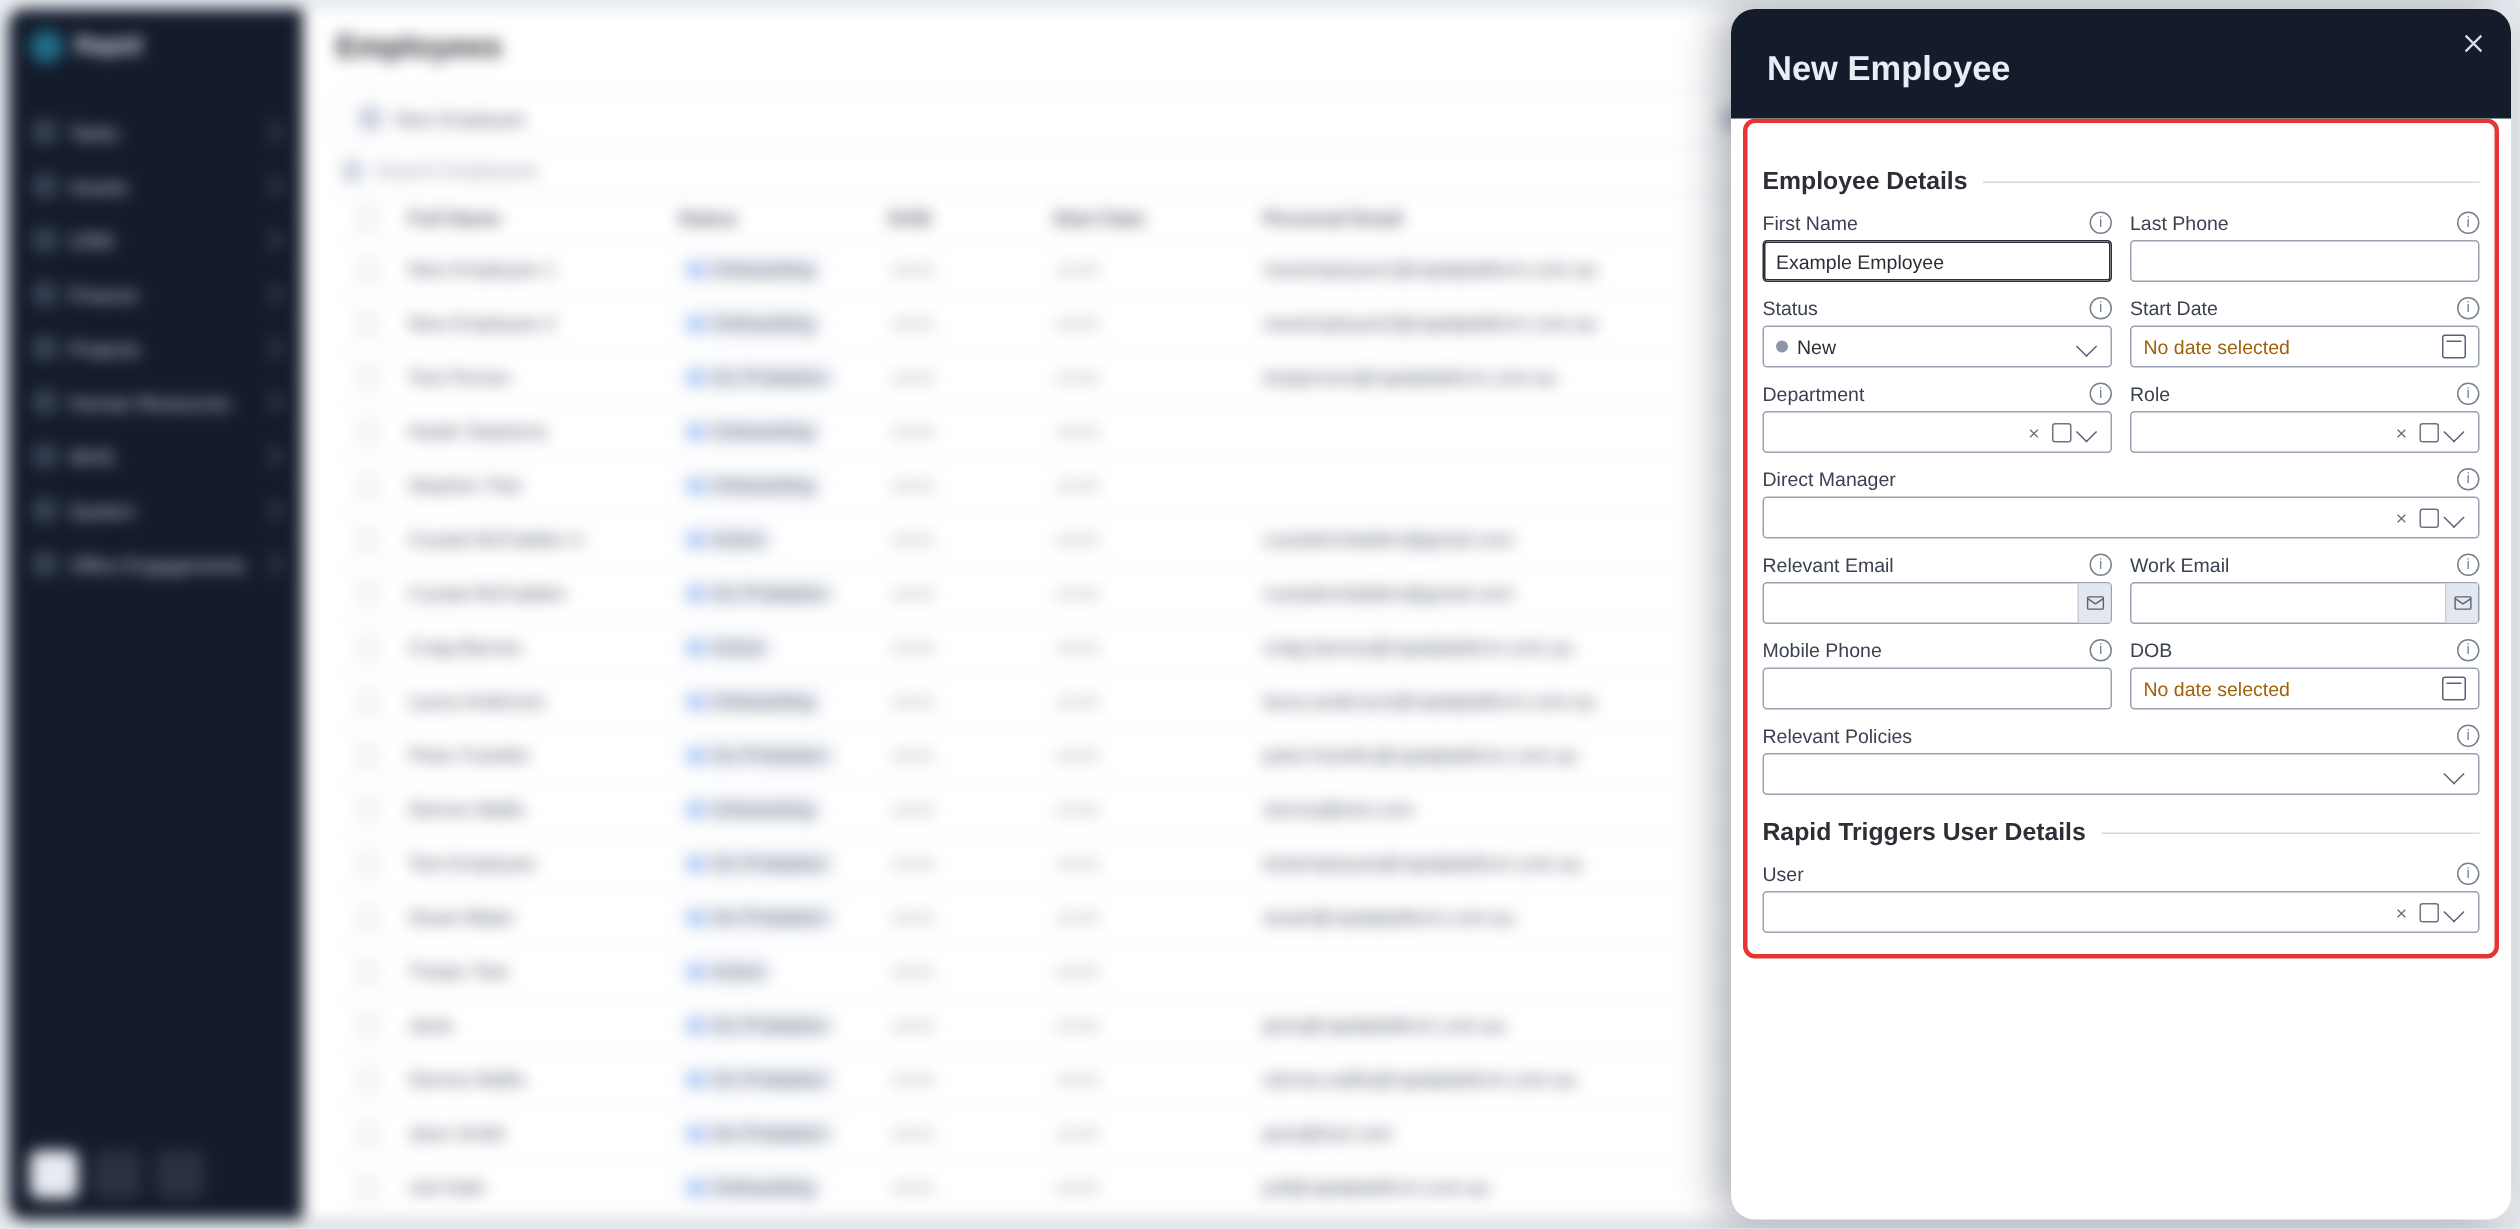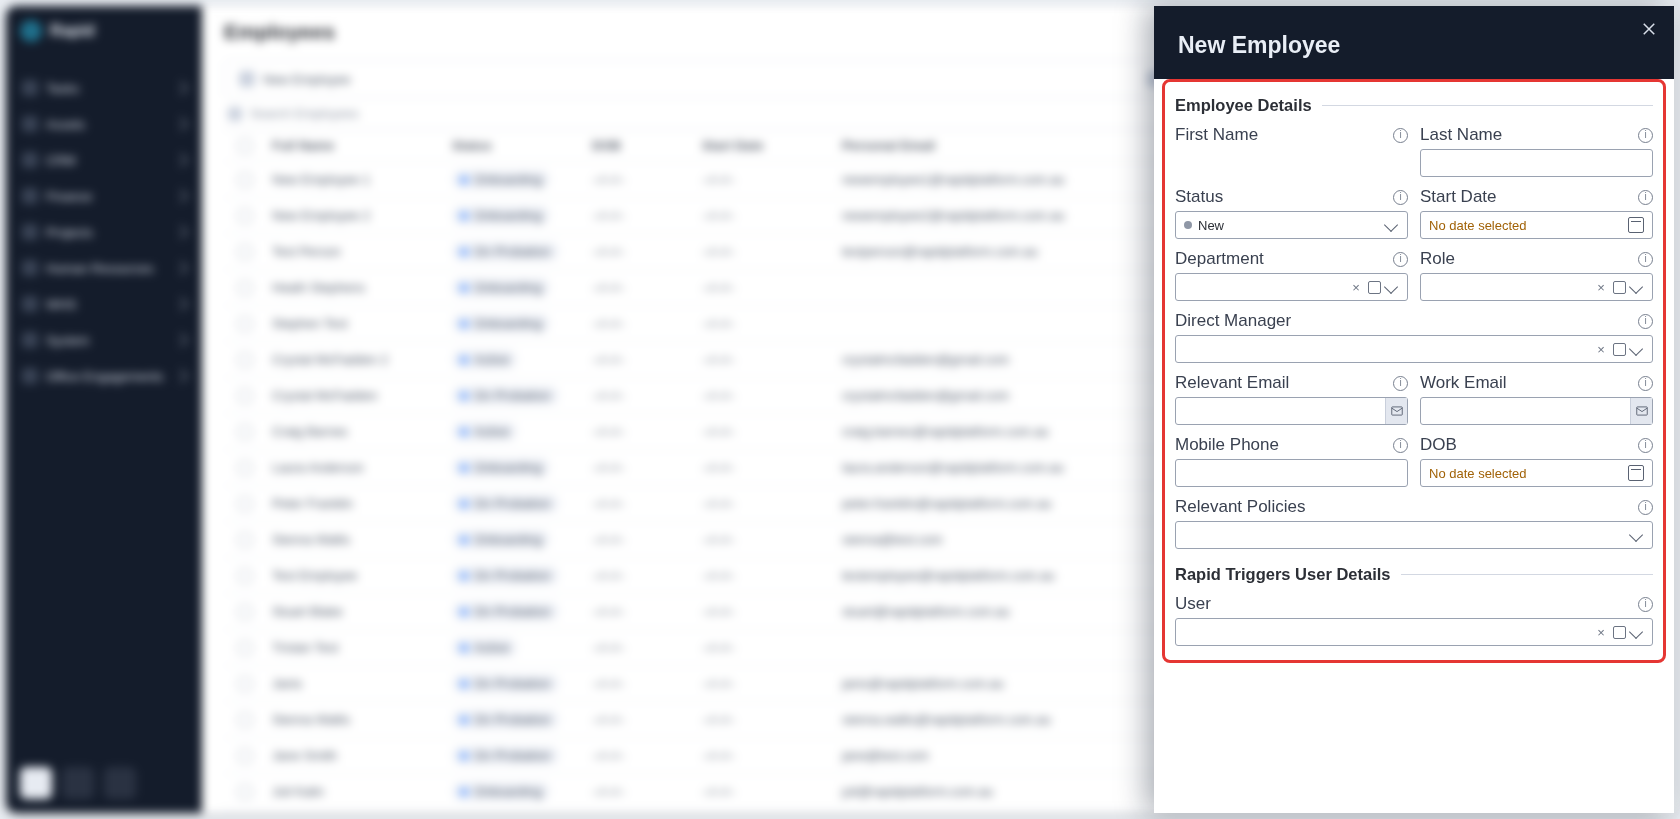--- a/index.html
+++ b/index.html
@@ -35,40 +35,40 @@
   .c-name{width:180px}
   .c-stat{width:140px}
   .c-dob{width:110px}
   .c-start{width:140px}
   .c-email{flex:1}
   .grid-row{color:#4b5566}
   .pill{display:inline-flex;align-items:center;gap:6px;padding:2px 8px;border-radius:10px;background:#eef1f7}
   .pill .dot{width:8px;height:8px;border-radius:50%;background:#6aa1ff}
   .chk{width:14px;height:14px;border:1.5px solid #aeb6c4;border-radius:3px}
 
-  .panel{position:absolute;top:6px;right:6px;bottom:6px;width:520px;background:#fff;border-radius:0;box-shadow:-8px 0 28px rgba(10,20,40,.35);display:flex;flex-direction:column;overflow:hidden}
+  .panel{position:absolute;top:6px;right:6px;bottom:6px;width:520px;background:#fff;border-radius:16px;box-shadow:-8px 0 28px rgba(10,20,40,.35);display:flex;flex-direction:column;overflow:hidden}
   .panel-head{background:#141c2b;color:#e9eef6;padding:26px 24px 20px;position:relative}
   .panel-title{font-size:23px;font-weight:700}
   .close-x{position:absolute;top:12px;right:14px;width:22px;height:22px;color:#d8dee9;display:flex;align-items:center;justify-content:center;font-size:20px;cursor:pointer}
   .panel-scroll{flex:1;overflow:auto;padding:0 0 10px}
   .actionbar{display:flex;align-items:center;gap:16px;padding:12px 16px 10px;font-size:13.5px;color:#3a4150}
   .act{display:flex;align-items:center;gap:6px;cursor:pointer}
   .act svg{width:16px;height:16px;stroke:#3a4150;fill:none;stroke-width:1.6}
 
   .highlight-box{margin:0 8px 10px 8px;border:3px solid #e53633;border-radius:8px;padding:10px 10px 14px}
 
-  .sec-title{display:flex;align-items:center;gap:10px;margin:4px 0 10px}
+  .sec-title{display:flex;align-items:center;gap:10px;margin:20px 0 10px}
   .sec-title .txt{font-size:16.5px;font-weight:600;color:#2c2f36;white-space:nowrap}
   .sec-title .line{flex:1;height:1px;background:#d3d8e2}
 
   .form-grid{display:grid;grid-template-columns:1fr 1fr;gap:10px 12px}
   .full{grid-column:1/3}
   .field{display:flex;flex-direction:column;gap:4px}
   .lbl-row{display:flex;align-items:center;justify-content:space-between}
-  .lbl{font-size:17px;color:#3a4150}
+  .lbl{font-size:13px;color:#3a4150}
   .info-ic{width:15px;height:15px;border:1.4px solid #78808f;border-radius:50%;display:flex;align-items:center;justify-content:center;font-size:10px;color:#78808f;line-height:1}
   .ctrl{height:28px;border:1px solid #9aa2b1;border-radius:3px;background:#fff;display:flex;align-items:center;padding:0 8px;font-size:13px;color:#2c2f36}
   .ctrl.focus{border-color:#2b2f38;box-shadow:0 0 0 1px #2b2f38 inset}
   .ctrl .val{flex:1}
   .ctrl .ph{flex:1;color:#a16207}
   .ctrl .chev-d{width:10px;height:10px;border-right:1.6px solid #5a6272;border-bottom:1.6px solid #5a6272;transform:rotate(45deg);margin-right:3px}
   .ctrl .stat-dot{width:8px;height:8px;border-radius:50%;background:#8f97a6;margin-right:6px}
   .ctrl .cal{width:16px;height:16px;border:1.4px solid #5a6272;border-radius:2px;position:relative;margin-left:6px}
   .ctrl .cal::before{content:"";position:absolute;top:3px;left:2px;right:2px;height:1.4px;background:#5a6272}
   .ctrl .xbtn{width:14px;color:#6c7483;font-size:13px;text-align:center}
@@ -382,25 +382,28 @@
         <span class="txt">Employee Details</span>
           <div class="line"></div>
       </div>
       <div class="form-grid">
 
         <div class="field">
           <div class="lbl-row">
               <span class="lbl">First Name</span>
               <span class="info-ic">i</span>
             </div>
-        </div>
-
-        <div class="field">
-          <div class="lbl-row">
-              <span class="lbl">Last Name</span>
+          <div class="ctrl focus">
+              <span class="val">Example Employee</span>
+            </div>
+        </div>
+
+        <div class="field">
+          <div class="lbl-row">
+              <span class="lbl">Last Phone</span>
               <span class="info-ic">i</span>
             </div>
           <div class="ctrl">
               <span class="val"></span>
             </div>
         </div>
 
         <div class="field">
           <div class="lbl-row">
               <span class="lbl">Status</span>

